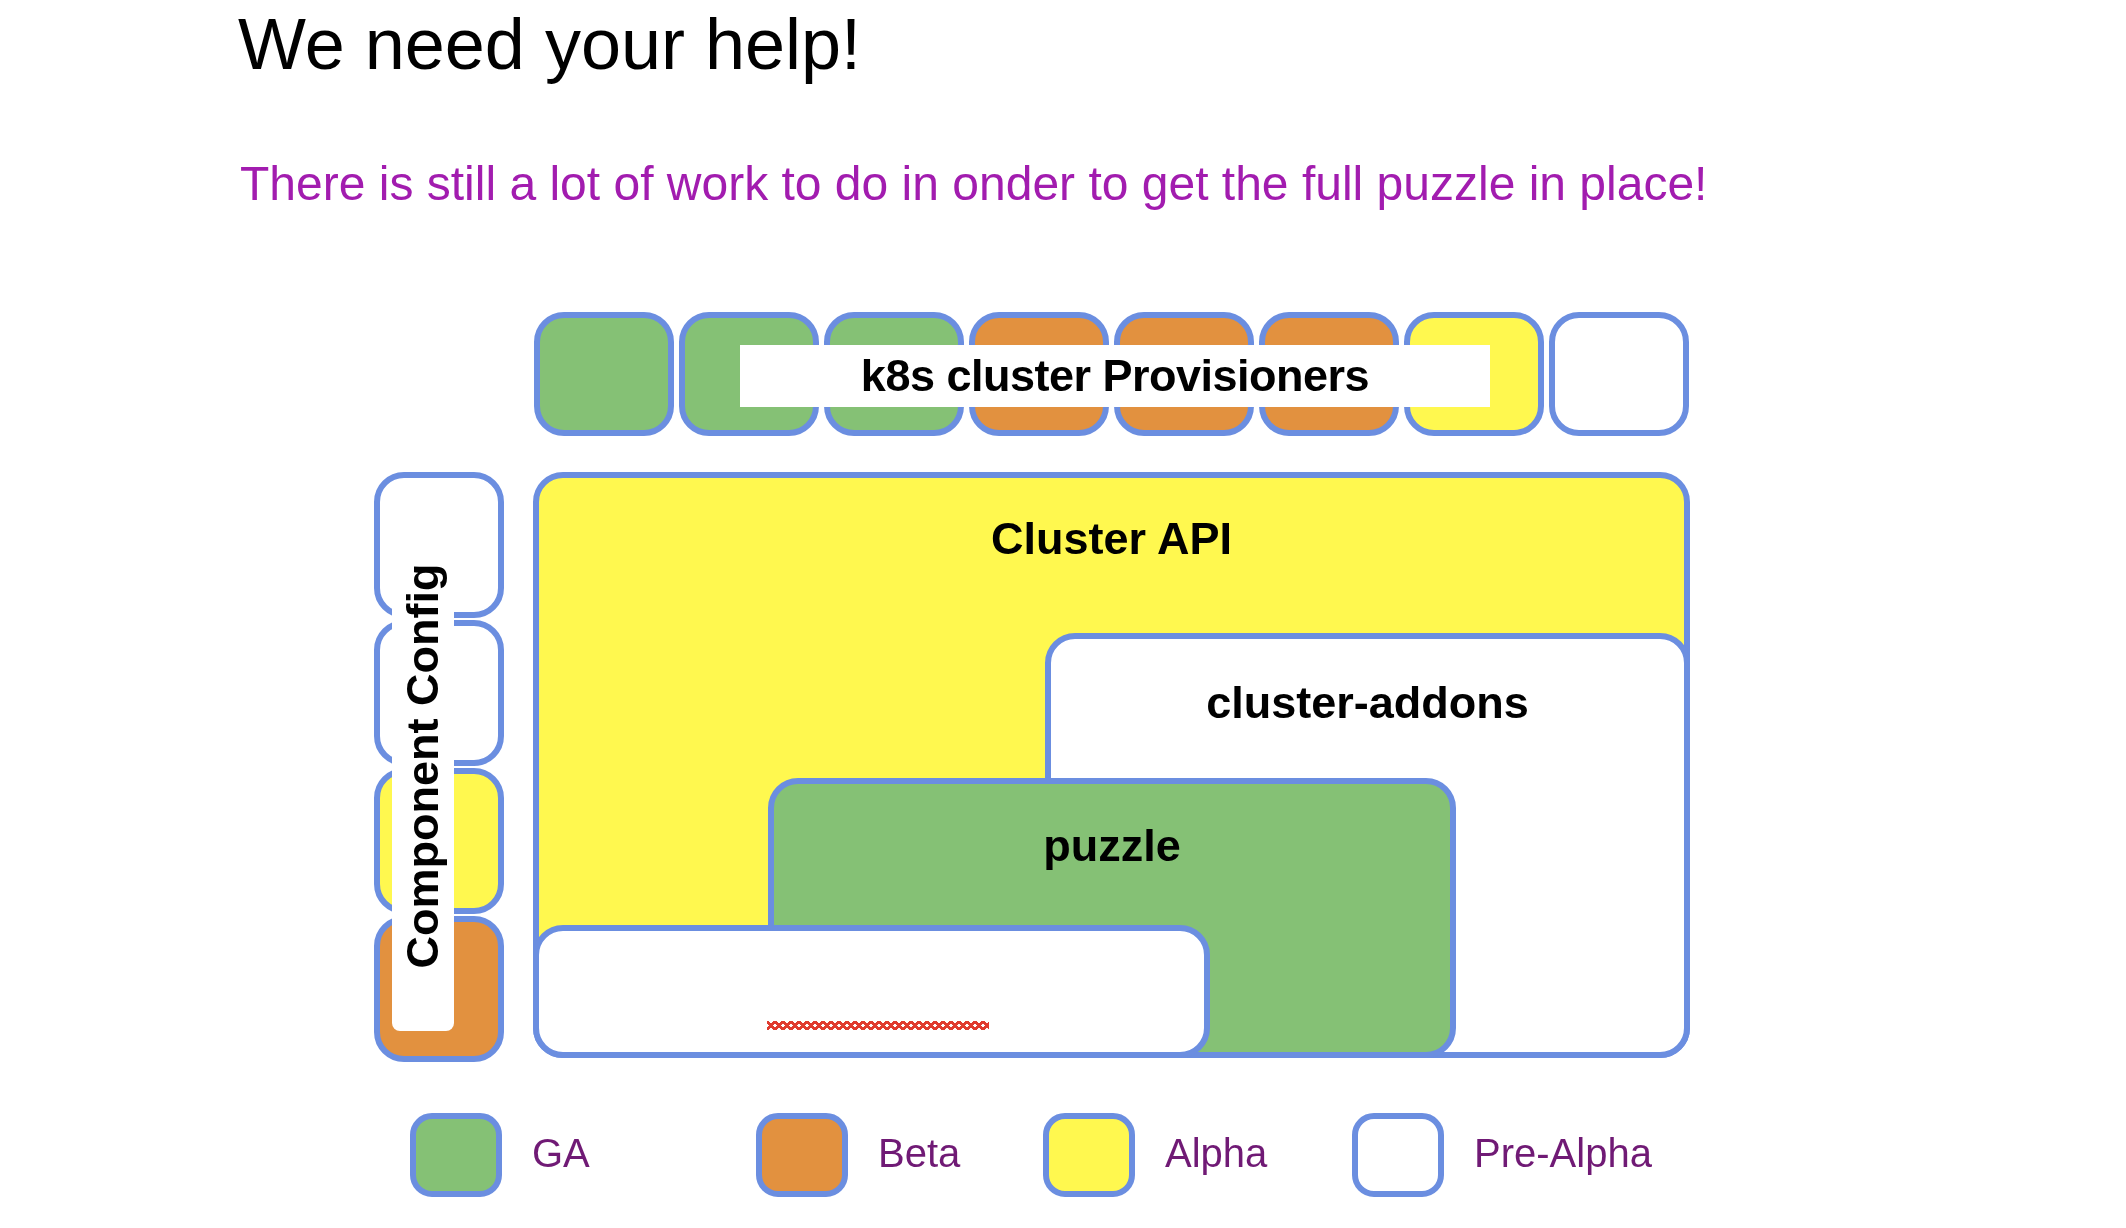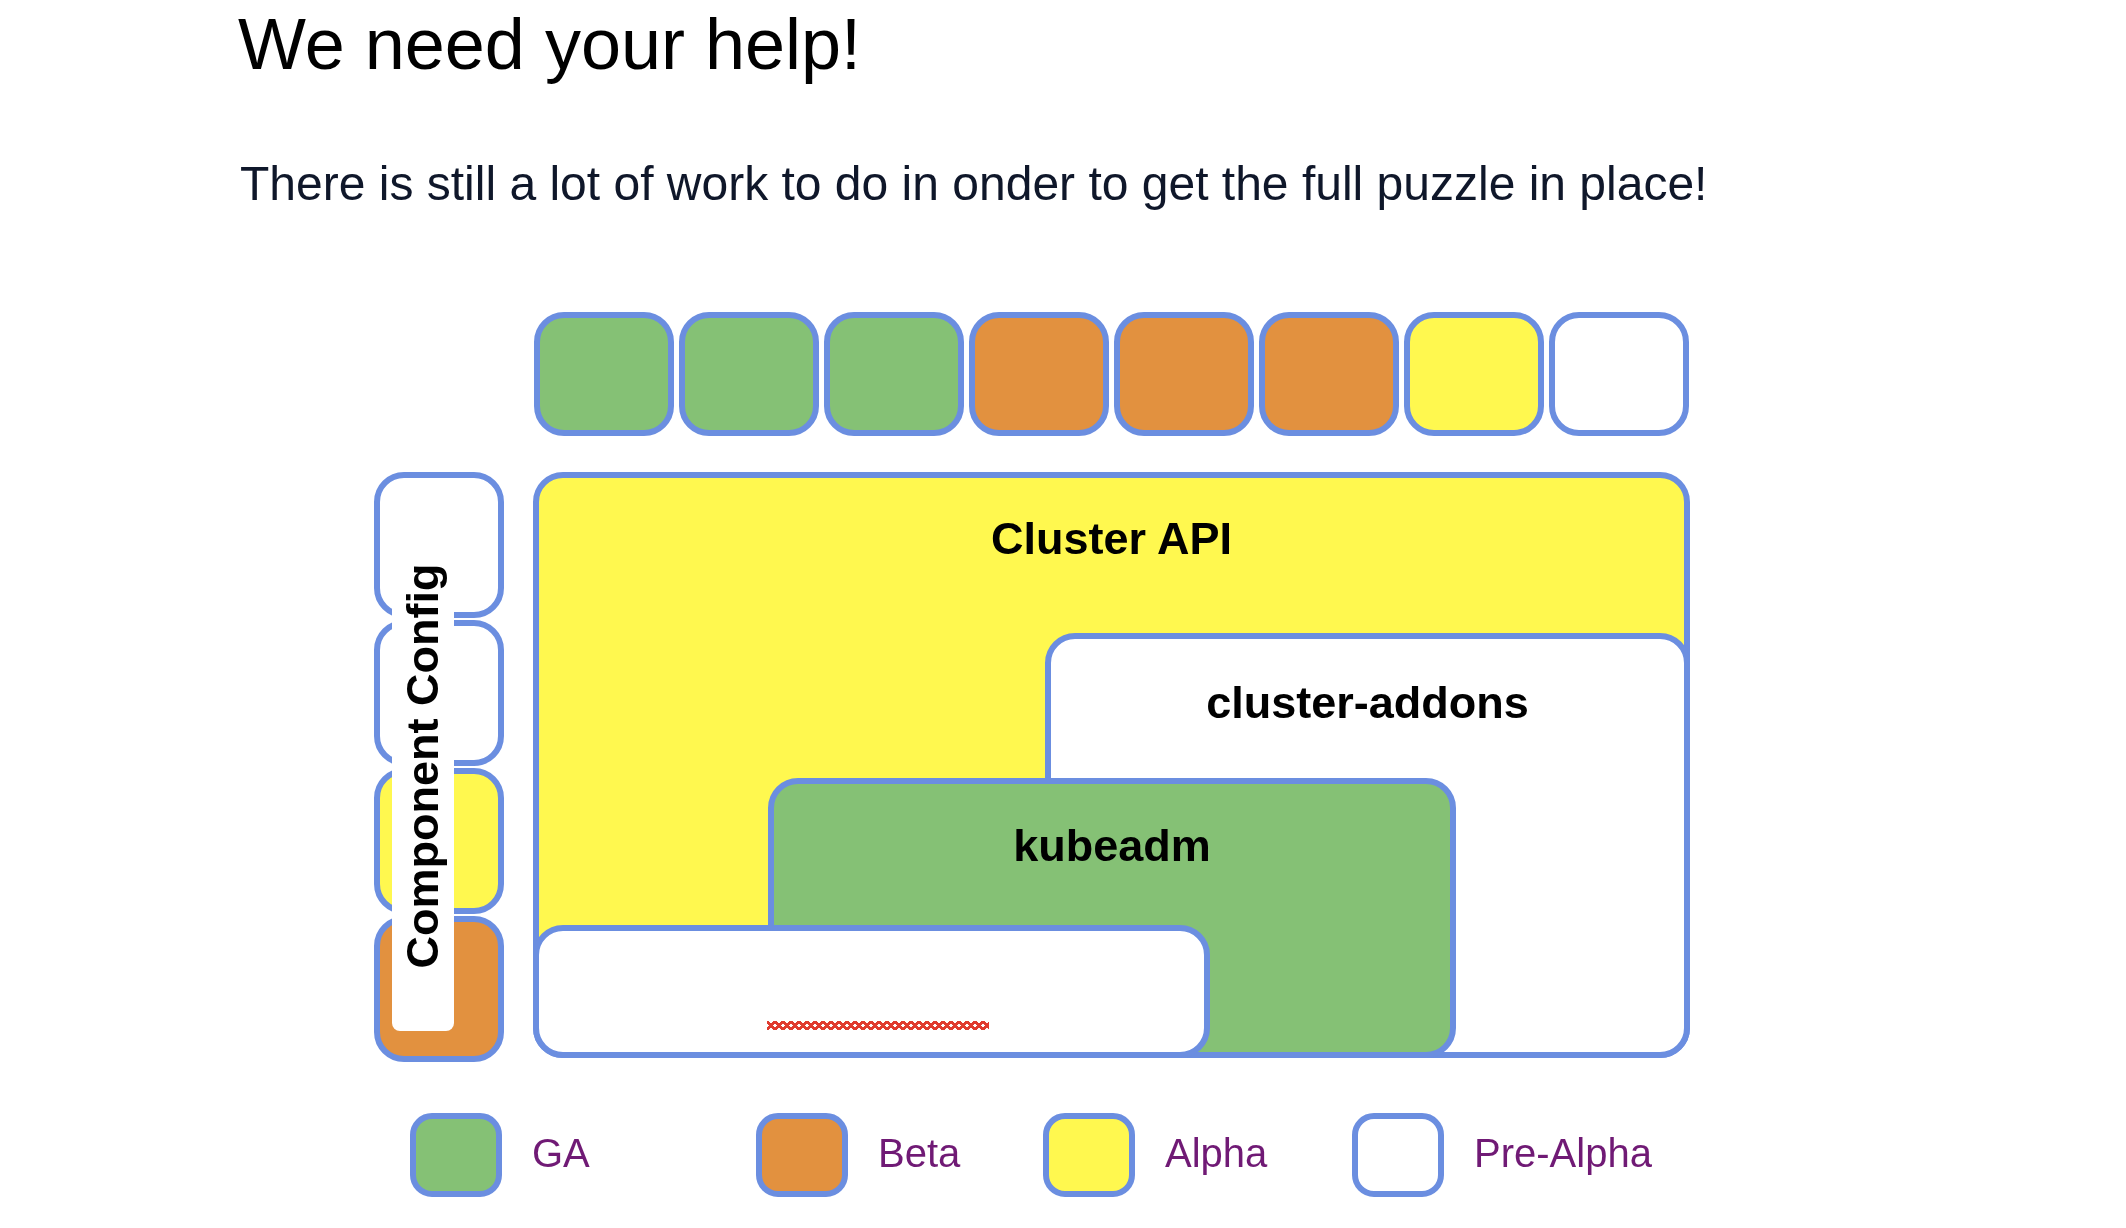--- a/index.html
+++ b/index.html
@@ -30,21 +30,21 @@
     color: #000000;
   }
   #slide-subtitle {
     position: absolute;
     left: 240px;
     top: 160px;
     font-size: 48px;
     font-weight: 400;
     line-height: 1.0;
     white-space: nowrap;
-    color: #0f172a;
+    color: #a21caf;
   }
 
   
   .node {
     position: absolute;
     box-sizing: border-box;
     border: 6px solid #6b8ee0;
     border-radius: 26px;
     background: #ffffff;
   }
@@ -207,39 +207,40 @@
 
   <div class="node prov-box fill-ga" id="prov-box-0" style="left:534px; width:140px;"></div>
   <div class="node prov-box fill-ga" id="prov-box-1" style="left:679px; width:140px;"></div>
   <div class="node prov-box fill-ga" id="prov-box-2" style="left:824px; width:140px;"></div>
   <div class="node prov-box fill-beta" id="prov-box-3" style="left:969px; width:140px;"></div>
   <div class="node prov-box fill-beta" id="prov-box-4" style="left:1114px; width:140px;"></div>
   <div class="node prov-box fill-beta" id="prov-box-5" style="left:1259px; width:140px;"></div>
   <div class="node prov-box fill-alpha" id="prov-box-6" style="left:1404px; width:140px;"></div>
   <div class="node prov-box fill-prealpha" id="prov-box-7" style="left:1549px; width:140px;"></div>
 
+  <div id="provisioners-label">k8s cluster Provisioners</div>
 </div>
 
 <div class="node cc-box fill-prealpha" id="cc-box-0"></div>
 <div class="node cc-box fill-prealpha" id="cc-box-1"></div>
 <div class="node cc-box fill-alpha" id="cc-box-2"></div>
 <div class="node cc-box fill-beta" id="cc-box-3"></div>
 
 <div id="component-config-label">Component Config</div>
 
 <div class="node fill-alpha" id="cluster-api-box">
   <div class="node-label">Cluster API</div>
 </div>
 
 <div class="node fill-prealpha" id="cluster-addons-box">
   <div class="node-label">cluster-addons</div>
 </div>
 
 <div class="node fill-ga" id="kubeadm-box">
-  <div class="node-label">kubeadm</div>
+  <div class="node-label">puzzle</div>
 </div>
 
 <div class="node fill-prealpha" id="etcdadm-box">
   <div class="spellcheck-underline"></div>
 </div>
 
 <div id="legend">
 
   <div class="legend-item" id="legend-item-0">
     <div class="legend-swatch fill-ga"></div>

